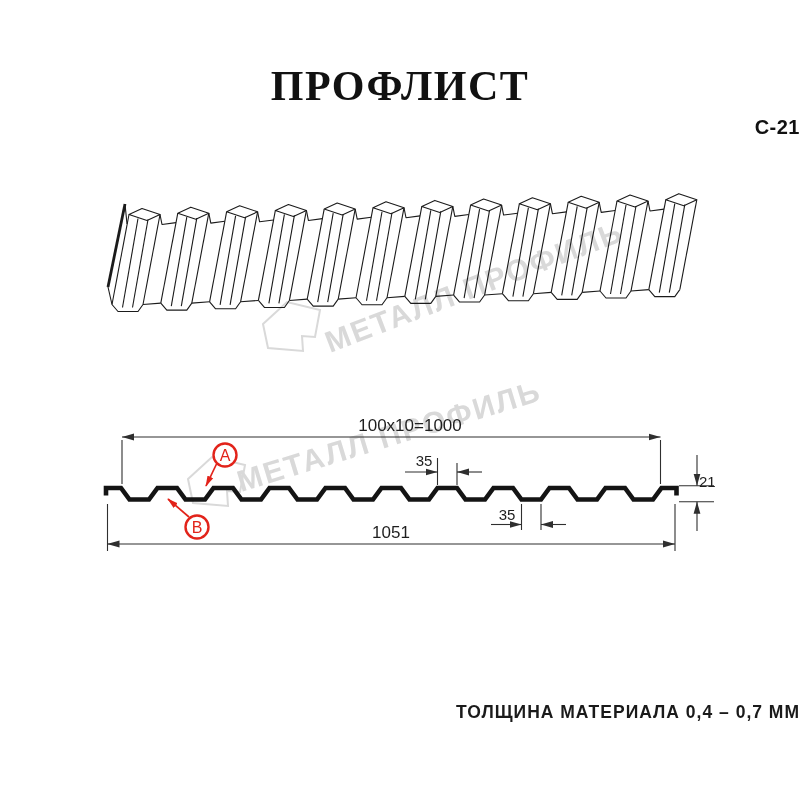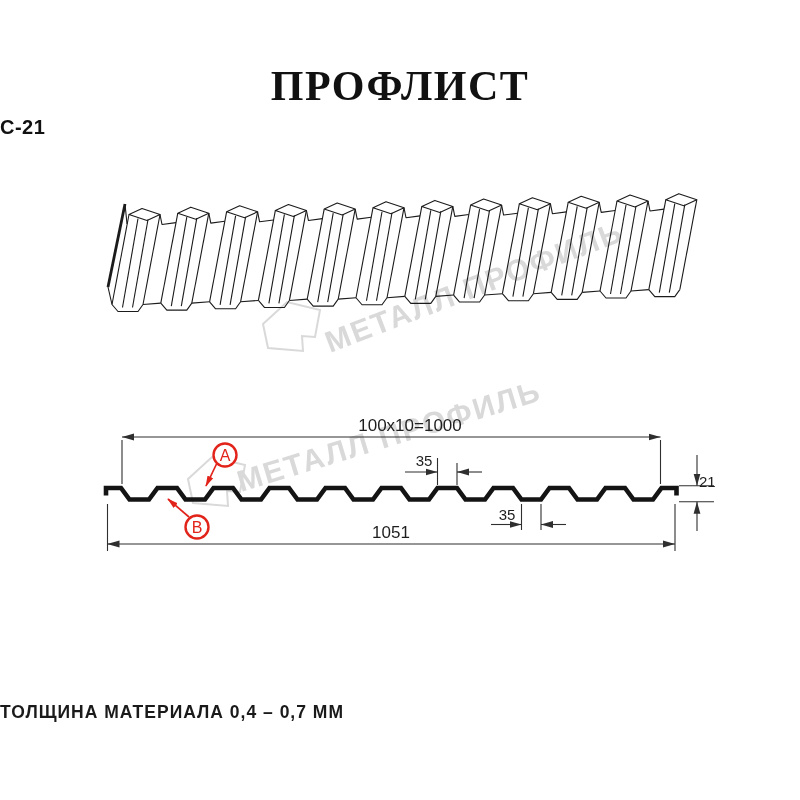--- a/index.html
+++ b/index.html
@@ -5,25 +5,25 @@
   html,body{margin:0;padding:0;}
   body{
     width:800px;height:800px;position:relative;background:#ffffff;
     font-family:"Liberation Sans", sans-serif;overflow:hidden;
   }
   .title{
     position:absolute;left:0;right:0;top:62px;text-align:center;
     font-size:42px;font-weight:800;letter-spacing:1.5px;color:#111;font-family:Liberation Serif, serif;
   }
   .subtitle{
-    position:absolute;left:0;right:0;top:116px;text-align:left;
+    position:absolute;left:0;right:0;top:116px;text-align:right;
     font-size:20px;font-weight:600;letter-spacing:0.5px;color:#111;
   }
   .caption{
-    position:absolute;left:0;right:0;top:702px;text-align:left;
+    position:absolute;left:0;right:0;top:702px;text-align:right;
     font-size:17.5px;font-weight:600;letter-spacing:1px;color:#1a1a1a;
   }
   svg.canvas{position:absolute;left:0;top:0;}
   
   #sheet3d path{stroke:#1b1b1b;fill:none;stroke-width:1.1;stroke-linejoin:round;}
   #sheet3d path.thick{stroke-width:2.8;}
   
   .wm-logo{stroke:var(--wm);fill:none;stroke-width:2;}
   .wm-text{fill:var(--wm);font-size:30px;font-weight:bold;letter-spacing:2px;}
   

